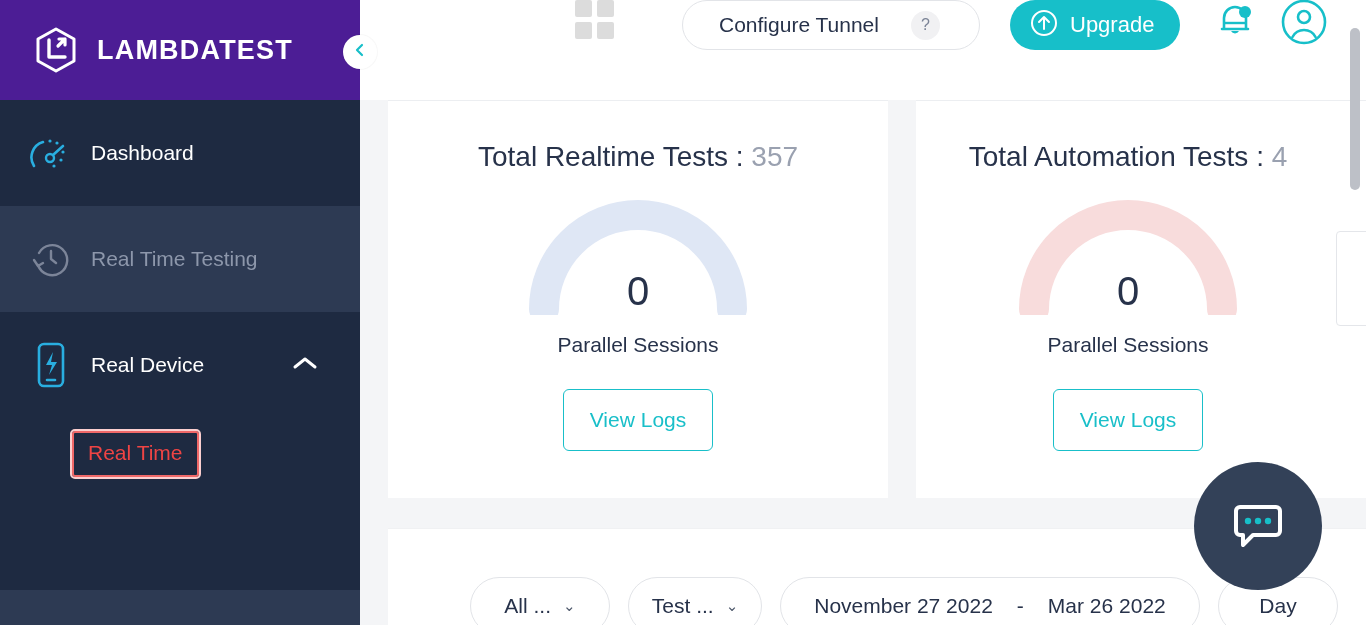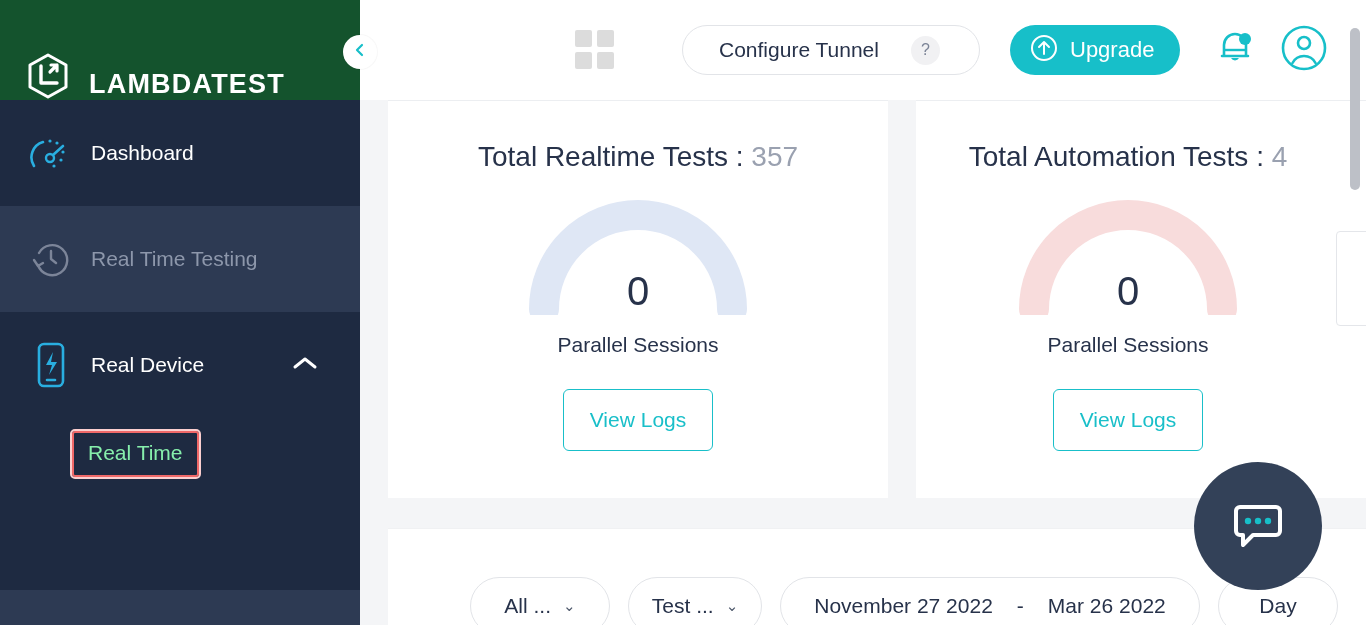--- a/index.html
+++ b/index.html
@@ -18,23 +18,23 @@
 
   
   .sidebar {
     position: absolute; left: 0; top: 0;
     width: 360px; height: 625px;
     background: #1e2a41;
     z-index: 20;
   }
   .brand {
     height: 100px; width: 360px;
-    background: #14532d;
-    display: flex; align-items: flex-end;
-    padding-left: 26px;
+    background: #4c1d95;
+    display: flex; align-items: center;
+    padding-left: 34px;
   }
   .brand-logo { width: 44px; height: 48px; flex: 0 0 auto; }
   .brand-name {
     color: #ffffff;
     font-size: 27px;
     font-weight: 700;
     letter-spacing: 1.2px;
     margin-left: 19px;
     white-space: nowrap;
   }
@@ -79,21 +79,21 @@
 
   .subnav { width: 360px; }
   .sub-item {
     height: 72px;
     display: flex; align-items: center;
     padding-left: 88px;
     cursor: pointer;
   }
   .sub-label {
     font-size: 21px;
-    color: #86efac;
+    color: #ef4444;
     white-space: nowrap;
   }
   .sub-item.selected .sub-box {
     border: 2px solid #f06868;
     outline: 2px solid #fbcfcf;
     border-radius: 3px;
     padding: 8px 14px 10px 14px;
     margin-left: -16px;
   }
   .sidebar-footer-row {
@@ -101,21 +101,21 @@
     width: 360px; height: 35px;
     background: #2d3a53;
   }
 
   
   .header {
     position: absolute;
     left: 360px; top: 0;
     width: 1006px; height: 100px;
     background: #ffffff;
-    display: flex; align-items: center;
+    display: flex; 
     z-index: 15;
   }
   .grid-icon-btn {
     margin-left: 215px;
     width: 40px; height: 40px;
     display: grid;
     grid-template-columns: 17px 17px;
     grid-template-rows: 17px 17px;
     gap: 5px;
     cursor: pointer;

